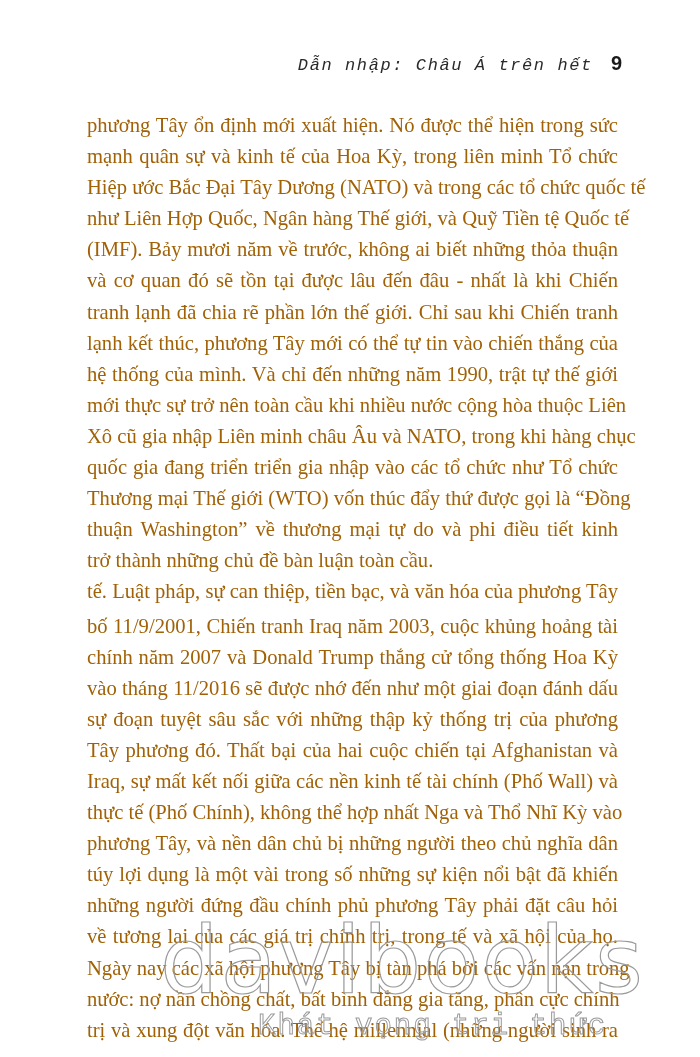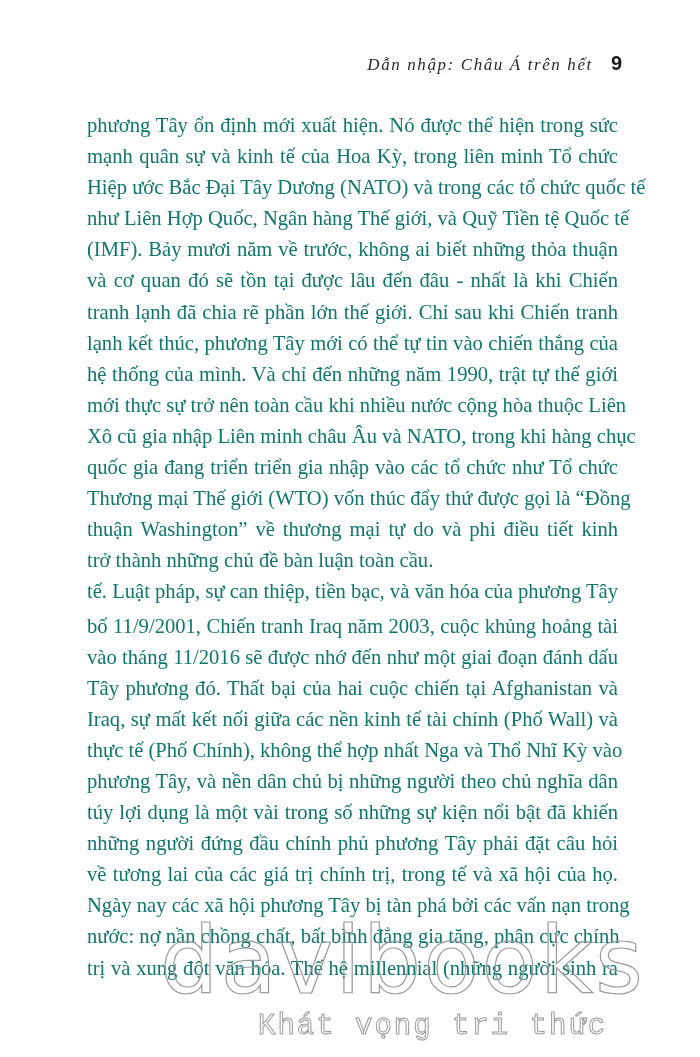--- a/index.html
+++ b/index.html
@@ -17,21 +17,21 @@
     }
     .running-header {
       position: absolute;
       top: 52px;
       right: 78px;
       display: flex;
       align-items: baseline;
       gap: 18px;
     }
     .running-title {
-      font-family: Liberation Serif, serif;
+      font-family: Liberation Mono, monospace;
       font-style: italic;
       font-size: 17px;
       letter-spacing: 1.6px;
       color: #2a2a2a;
     }
     .page-number {
       font-family: "Liberation Sans", "DejaVu Sans", sans-serif;
       font-size: 20px;
       font-weight: bold;
       color: #1a1a1a;
@@ -43,21 +43,21 @@
       width: 531px;
     }
     .line {
       display: block;
       font-size: 20.6px;
       line-height: 31.1px;
       height: 31.1px;
       white-space: nowrap;
       text-align: justify;
       text-align-last: justify;
-      color: #0f766e;
+      color: #a16207;
     }
     .line.last {
       text-align-last: left;
     }
     .line.indent {
       padding-left: 26px;
     }
     .para-gap {
       height: 3px;
     }
@@ -115,21 +115,23 @@
     <span class="line">Xô cũ gia nhập Liên minh châu Âu và NATO, trong khi hàng chục</span>
     <span class="line">quốc gia đang triển triển gia nhập vào các tổ chức như Tổ chức</span>
     <span class="line">Thương mại Thế giới (WTO) vốn thúc đẩy thứ được gọi là “Đồng</span>
     <span class="line">thuận Washington” về thương mại tự do và phi điều tiết kinh</span>
     <span class="line last">trở thành những chủ đề bàn luận toàn cầu.</span>
     <span class="line">tế. Luật pháp, sự can thiệp, tiền bạc, và văn hóa của phương Tây</span>
   </div>
   <div class="para-gap"></div>
   <div class="paragraph">
     <span class="line">bố 11/9/2001, Chiến tranh Iraq năm 2003, cuộc khủng hoảng tài</span>
+    <span class="line">chính năm 2007 và Donald Trump thắng cử tổng thống Hoa Kỳ</span>
     <span class="line">vào tháng 11/2016 sẽ được nhớ đến như một giai đoạn đánh dấu</span>
+    <span class="line">sự đoạn tuyệt sâu sắc với những thập kỷ thống trị của phương</span>
     <span class="line">Tây phương đó. Thất bại của hai cuộc chiến tại Afghanistan và</span>
     <span class="line">Iraq, sự mất kết nối giữa các nền kinh tế tài chính (Phố Wall) và</span>
     <span class="line">thực tế (Phố Chính), không thể hợp nhất Nga và Thổ Nhĩ Kỳ vào</span>
     <span class="line">phương Tây, và nền dân chủ bị những người theo chủ nghĩa dân</span>
     <span class="line">túy lợi dụng là một vài trong số những sự kiện nổi bật đã khiến</span>
     <span class="line">những người đứng đầu chính phủ phương Tây phải đặt câu hỏi</span>
     <span class="line">về tương lai của các giá trị chính trị, trong tế và xã hội của họ.</span>
     <span class="line">Ngày nay các xã hội phương Tây bị tàn phá bởi các vấn nạn trong</span>
     <span class="line">nước: nợ nần chồng chất, bất bình đẳng gia tăng, phân cực chính</span>
     <span class="line">trị và xung đột văn hóa. Thế hệ millennial (những người sinh ra</span>

